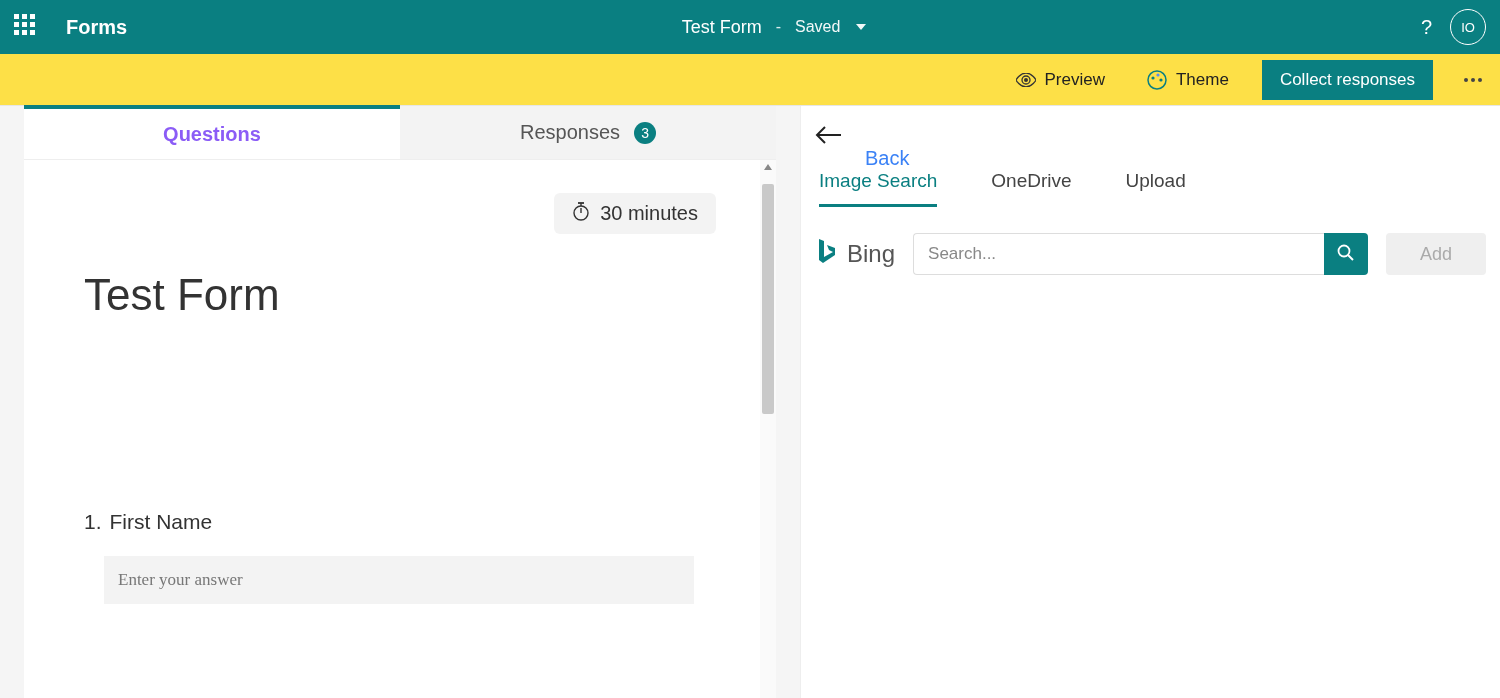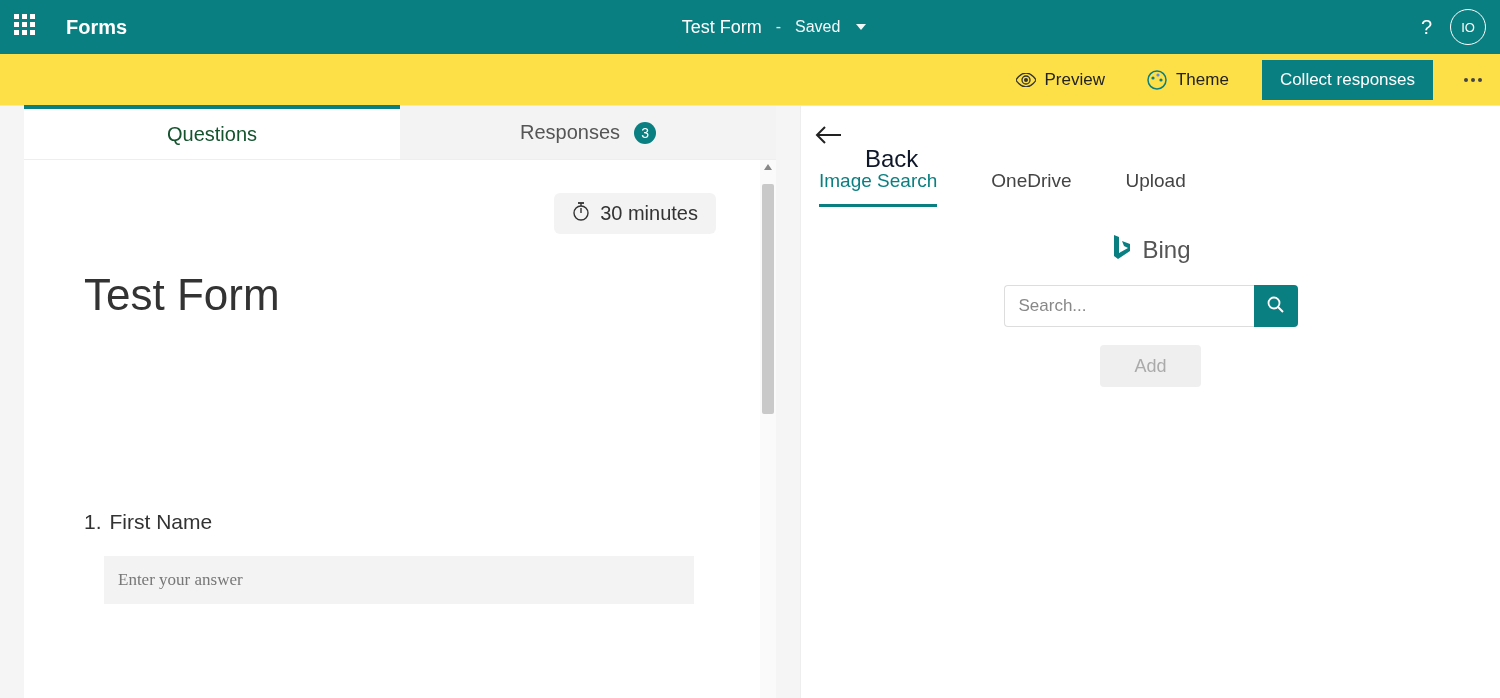--- a/index.html
+++ b/index.html
@@ -54,21 +54,21 @@
   .more-btn span { width:4px; height:4px; background:#444; border-radius:50%; }
 
   
   .main { display:flex; height: calc(698px - 54px - 52px); }
 
   
   .form-col { width: 800px; background:#f5f5f5; position:relative; display:flex; justify-content:center; }
   .form-panel { width: 752px; background:#fff; margin-top:0; position:relative; }
   .tabs { display:flex; height:54px; border-bottom:1px solid #eee; }
   .tab { flex:1; display:flex; align-items:center; justify-content:center; gap:14px; cursor:pointer; font-size:20px; color:#555; }
-  .tab.active { color:#14532d; font-weight:400; border-top:4px solid #0a7f81; margin-top:-1px; }
+  .tab.active { color:#8b5cf6; font-weight:700; border-top:4px solid #0a7f81; margin-top:-1px; }
   .tab:not(.active){ background:#f3f3f3; }
   .badge { background:#0a7f81; color:#fff; border-radius:50%; width:22px; height:22px; font-size:14px; display:flex; align-items:center; justify-content:center; }
   .form-body { padding: 20px 60px 0 60px; position:relative; overflow-y:auto; height: calc(100% - 54px);}
   .timer-chip { position:absolute; right:60px; top:33px; background:#f3f3f3; border-radius:6px; padding:8px 18px; display:flex; align-items:center; gap:10px; font-size:20px; color:#333; }
   .form-title { font-size:44px; color:#333; margin-top:90px; font-weight:400; }
   .question { margin-top: 190px; }
   .q-row { display:flex; gap:8px; font-size:21px; color:#333; }
   .answer-input {
     margin-top:22px; margin-left:20px; width:590px; height:48px;
     background:#f3f3f3; border:none; padding:0 14px; font-size:17px; color:#333;font-family:Liberation Serif, serif;
@@ -77,25 +77,25 @@
 
   
   .fake-scroll { position:absolute; right:0; top:54px; width:16px; height:calc(100% - 54px); background:#fafafa; }
   .fake-scroll .thumb { position:absolute; top:24px; width:12px; left:2px; height:230px; background:#c9c9c9; border-radius:2px; }
   .fake-scroll .arrow-up { position:absolute; top:4px; left:4px; width:0;height:0;border-left:4px solid transparent;border-right:4px solid transparent;border-bottom:6px solid #888; }
 
   
   .side-panel { flex:1; background:#fff; border-left:1px solid #eee; padding: 0px 14px; }
   .back-row { display:flex; align-items:center; gap:22px; height:58px; cursor:pointer; }
   .back-arrow svg { display:block; }
-  .back-label { font-size:24px; color:#0f172a;margin-top:47px; }
+  .back-label { font-size:20px; color:#3b82f6;margin-top:47px; }
   .src-tabs { display:flex; gap:54px; padding: 6px 0 0 4px; }
   .src-tab { font-size:19px; color:#444; padding-bottom:12px; cursor:pointer; }
   .src-tab.active { color:#0a7f81; border-bottom:3px solid #0a7f81; font-weight:500;}
-  .search-row { display:flex; align-items:center; gap:18px; margin-top:26px;flex-direction:column; }
+  .search-row { display:flex; align-items:center; gap:18px; margin-top:26px; }
   .bing { display:flex; align-items:center; gap:10px; }
   .bing-label { font-size:24px; color:#555; }
   .search-wrap { display:flex; flex:1; max-width:470px; }
   .search-input {
     flex:1; height:42px; border:1px solid #ddd; border-right:none;
     border-radius:4px 0 0 4px; padding:0 14px; font-size:17px; background:#fff;
   }
   .search-input::placeholder{color:#888;}
   .search-btn {
     width:44px; height:42px; background:#0a7f81; border:none; border-radius:0 4px 4px 0;

